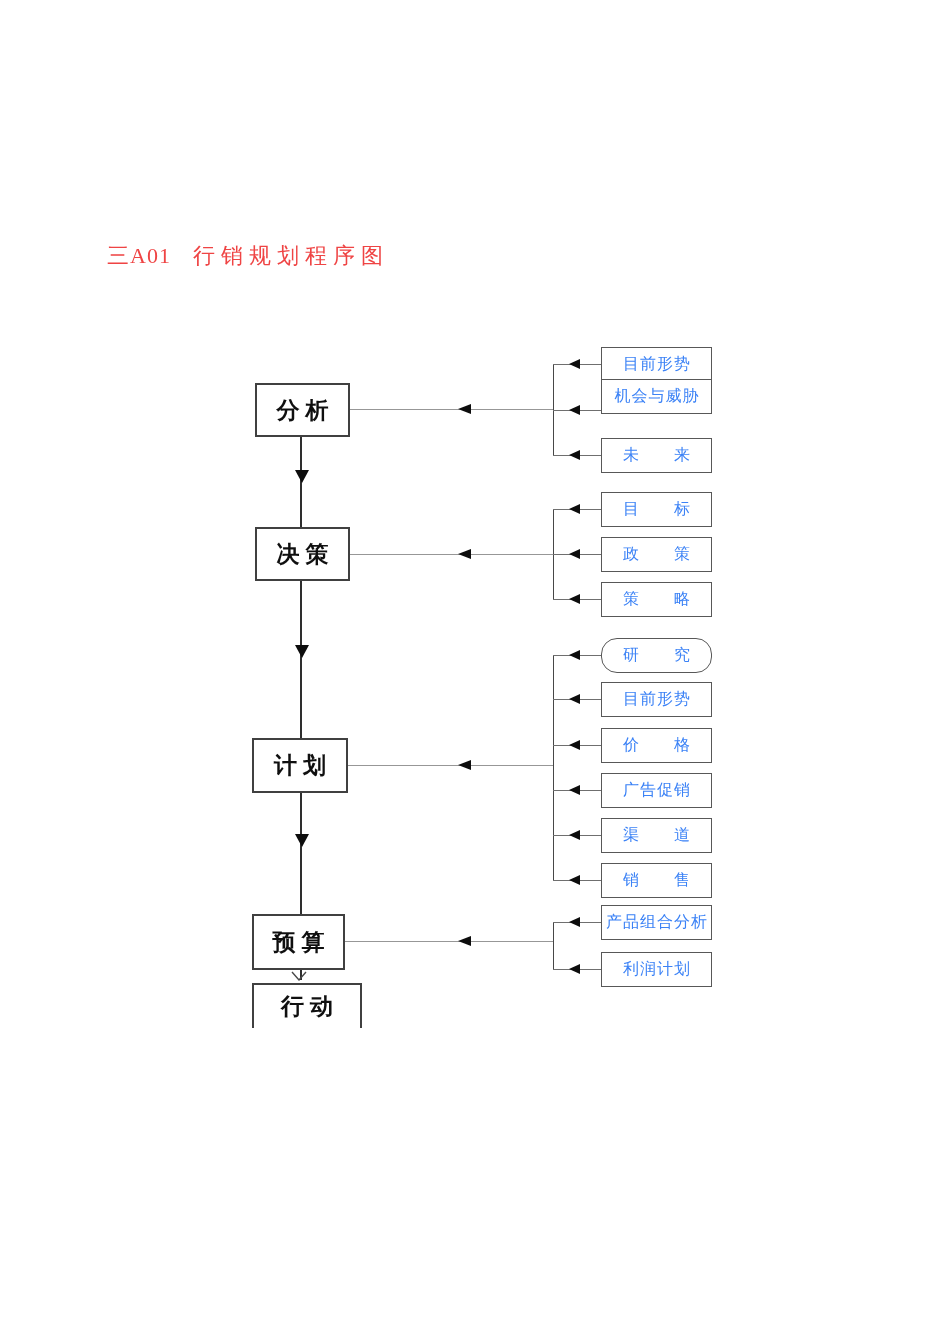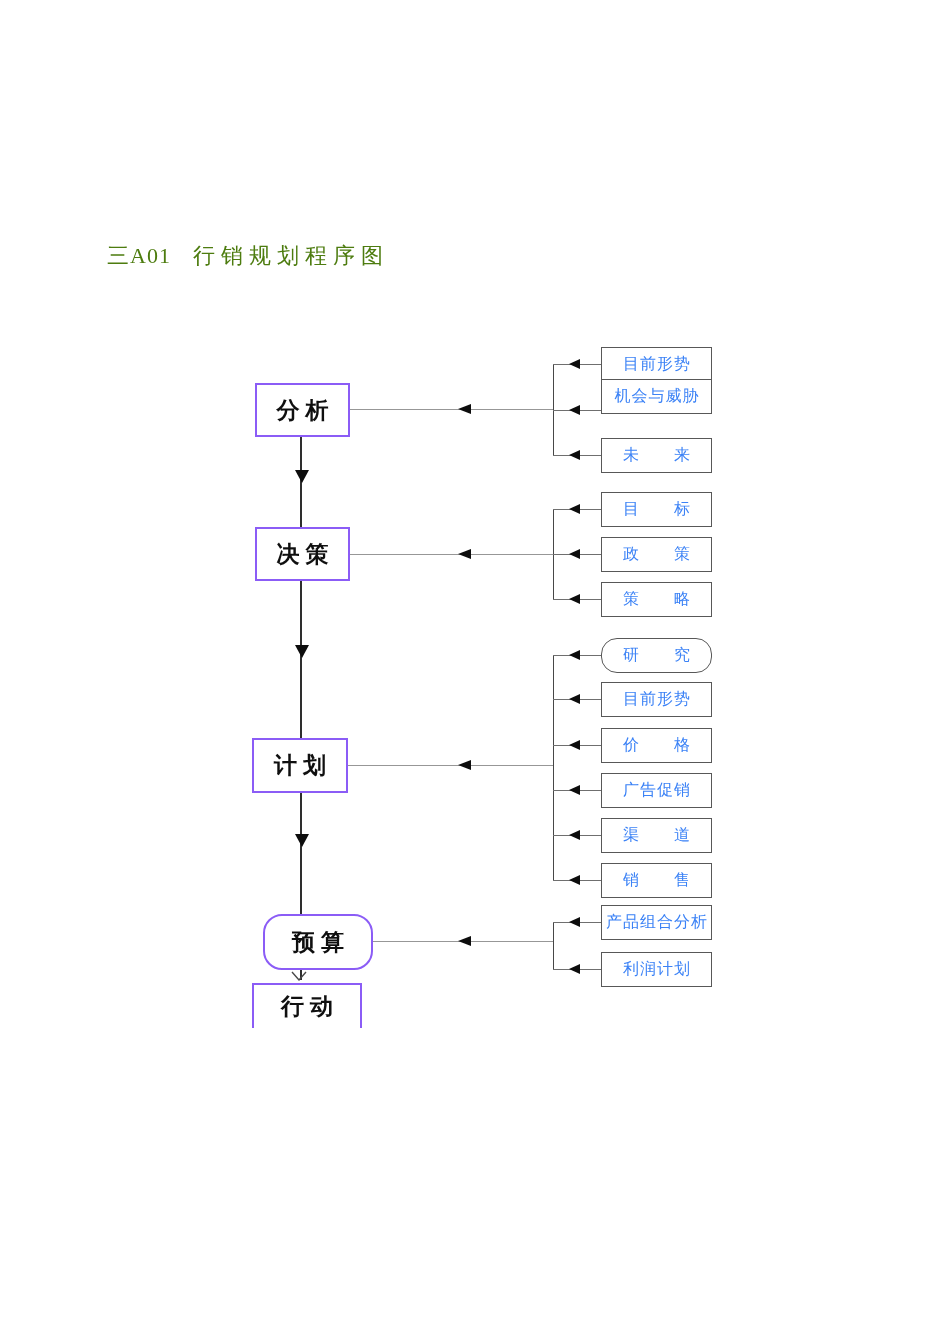--- a/index.html
+++ b/index.html
@@ -12,30 +12,30 @@
     font-family: "Liberation Serif", "DejaVu Serif", serif;
     color: #141414;
   }
   .title {
     position: absolute;
     left: 107px;
     top: 241px;
     font-size: 22px;
     font-weight: 400;
     white-space: nowrap;
-    color: #4d7c0f;
+    color: #ef4444;
   }
   .title .code { letter-spacing: 1px; }
   .title .main { margin-left: 22px; letter-spacing: 6px; }
 
   
   .mbox {
     position: absolute;
     box-sizing: border-box;
-    border: 2px solid #8b5cf6;
+    border: 2px solid #404040;
     background: #ffffff;
     display: flex;
     align-items: center;
     justify-content: center;
   }
   .mbox.cut { border-bottom: none; }
   .mbox .lbl {
     font-weight: 700;
     font-size: 23px;
     letter-spacing: 6px;
@@ -163,21 +163,21 @@
 
     <div class="mbox" style="left:255px;top:383px;width:95px;height:54px;">
       <span class="lbl">分析</span>
     </div>
     <div class="mbox" style="left:255px;top:527px;width:95px;height:54px;">
       <span class="lbl">决策</span>
     </div>
     <div class="mbox" style="left:252px;top:738px;width:96px;height:55px;">
       <span class="lbl">计划</span>
     </div>
-    <div class="mbox" style="left:263px;top:914px;width:110px;height:56px;border-radius:19px;">
+    <div class="mbox" style="left:252px;top:914px;width:93px;height:56px;">
       <span class="lbl">预算</span>
     </div>
     <div class="mbox cut" style="left:252px;top:983px;width:110px;height:45px;">
       <span class="lbl">行动</span>
     </div>
 
     <div class="rbox" style="top:347px;">
       <span class="lbl">目前形势</span>
     </div>
     <div class="rbox" style="top:379px;">

